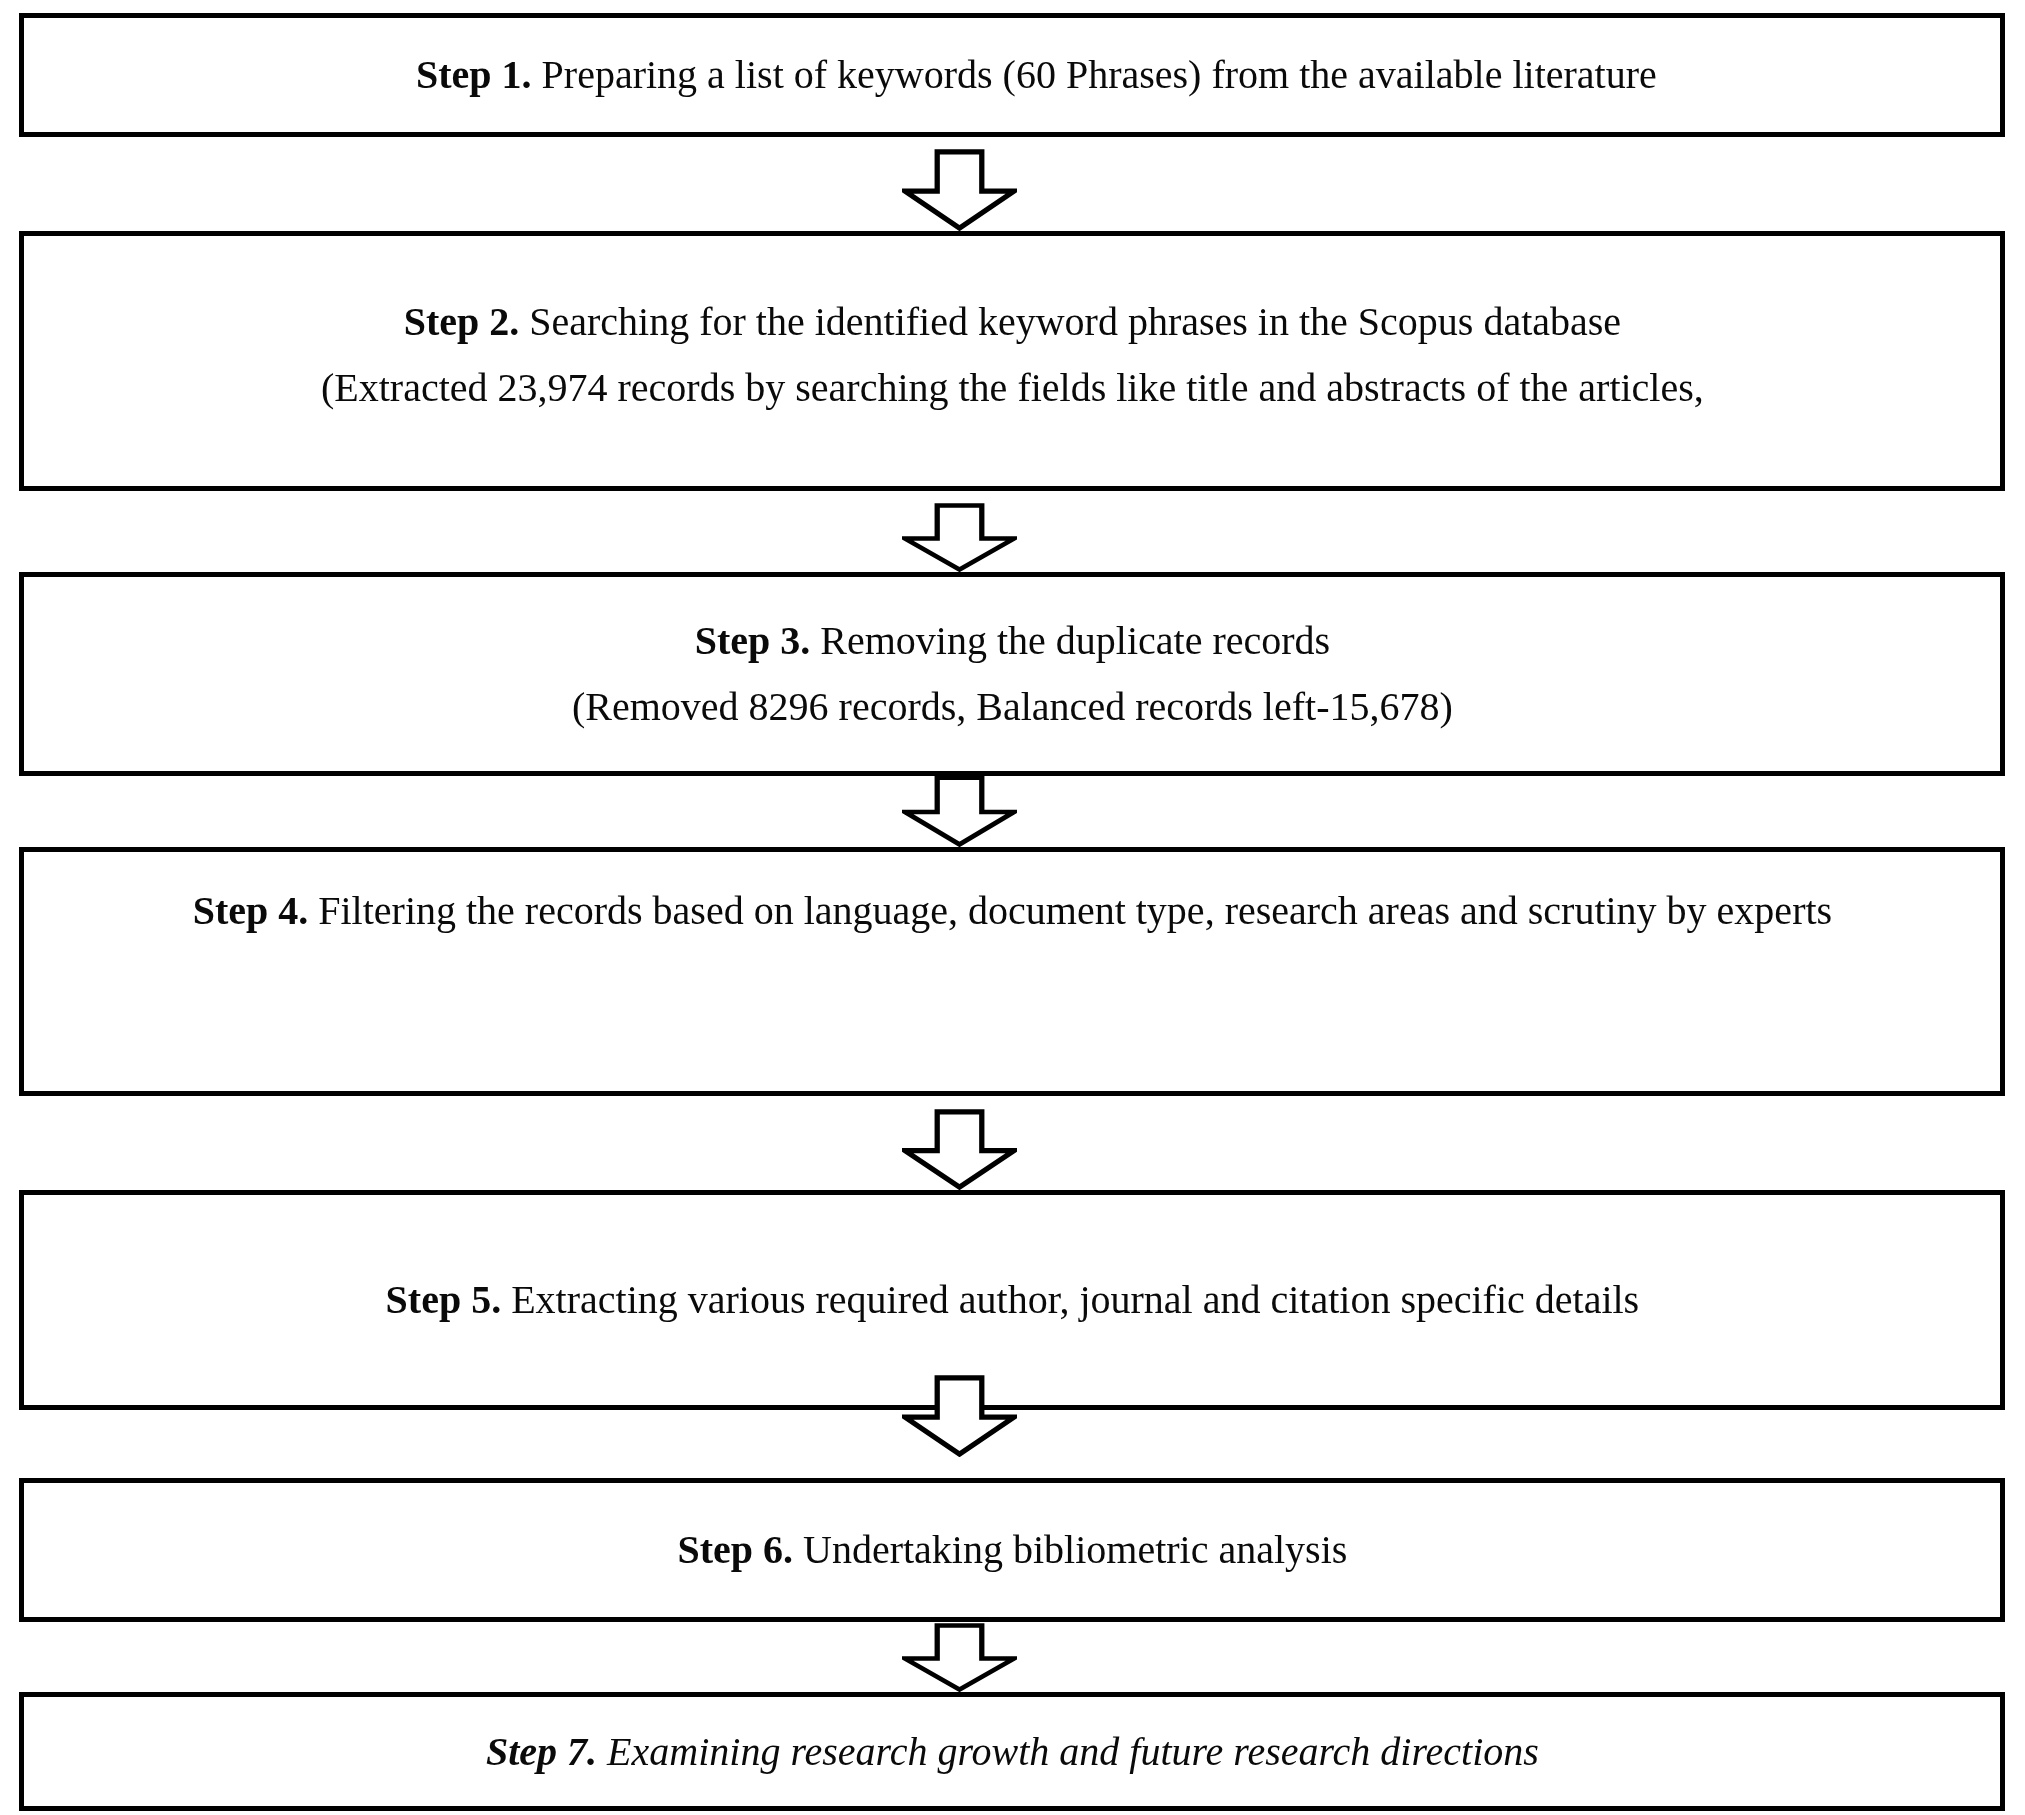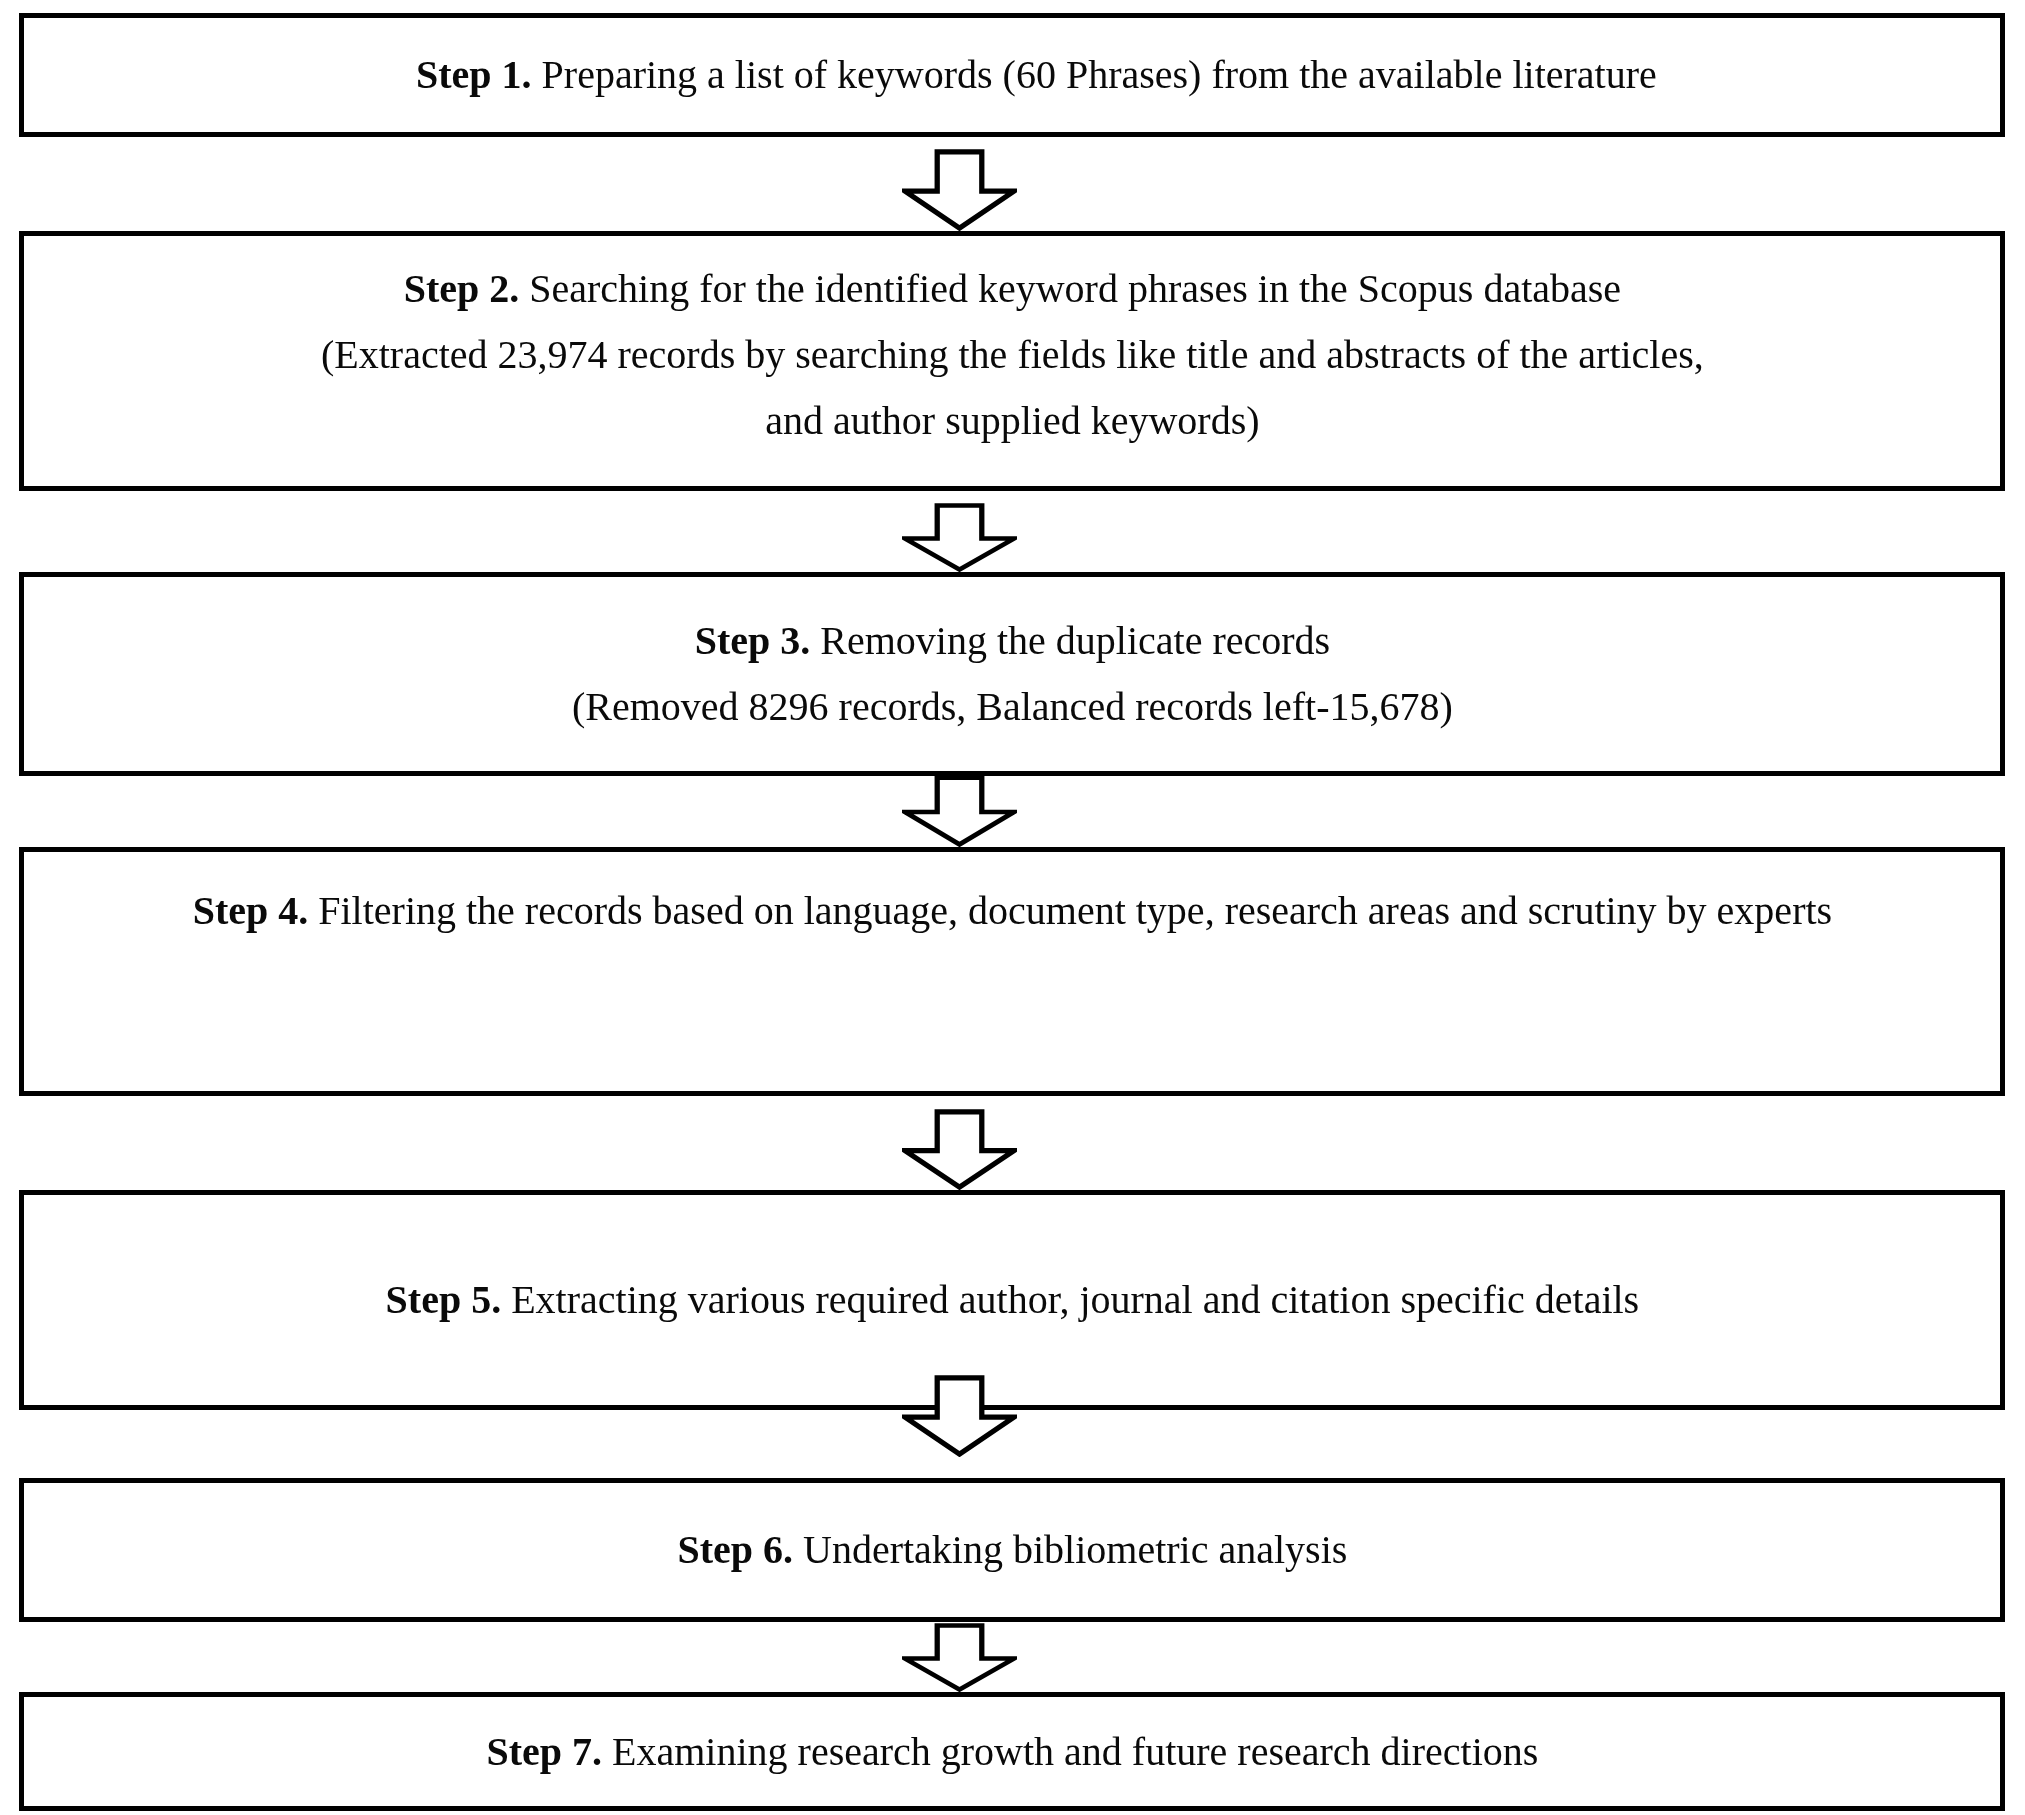--- a/index.html
+++ b/index.html
@@ -33,21 +33,21 @@
     margin: 0;
     white-space: pre-wrap;
   }
   .line b:empty { display: none; }
   .box1 { top: 13px;   height: 124px; padding-left: 48px; }
   .box2 { top: 231px;  height: 260px; padding-bottom: 13px; }
   .box3 { top: 572px;  height: 204px; }
   .box4 { top: 847px; height: 249px; justify-content: flex-start; padding-top: 26px; }
   .box5 { top: 1190px; height: 220px; align-items: center; }
   .box6 { top: 1478px; height: 144px; }
-  .box7 { top: 1692px; height: 119px; }
+  .box7 { top: 1692px; height: 119px; font-style: italic; }
   .arrow {
     position: absolute;
     left: 902px;
     width: 115px;
   }
   .arrow svg { display: block; width: 100%; height: 100%; }
   .a1 { top: 149px;  height: 82px; }
   .a2 { top: 503px;  height: 69px; }
   .a3 { top: 775px; height: 72px; }
   .a4 { top: 1109px; height: 81px; }
@@ -63,21 +63,20 @@
 
 <div class="arrow a1">
   <svg viewBox="0 0 196 140" preserveAspectRatio="none" aria-hidden="true">
     <path d="M60 5 H136 V72 H191 L98 135 L5 72 H60 Z" fill="#ffffff" stroke="#000000" stroke-width="9" stroke-linejoin="miter"></path>
   </svg>
 </div>
 
 <div class="box box2">
   <p class="line"><b>Step 2.</b><span> Searching for the identified keyword phrases in the Scopus database</span></p>
   <p class="line"><span>(Extracted 23,974 records by searching the fields like title and abstracts of the articles,</span></p>
-  <p class="line"><span>and author supplied keywords)</span></p>
 </div>
 
 <div class="arrow a2">
   <svg viewBox="0 0 196 140" preserveAspectRatio="none" aria-hidden="true">
     <path d="M60 5 H136 V72 H191 L98 135 L5 72 H60 Z" fill="#ffffff" stroke="#000000" stroke-width="9" stroke-linejoin="miter"></path>
   </svg>
 </div>
 
 <div class="box box3">
   <p class="line"><b>Step 3.</b><span> Removing the duplicate records</span></p>

